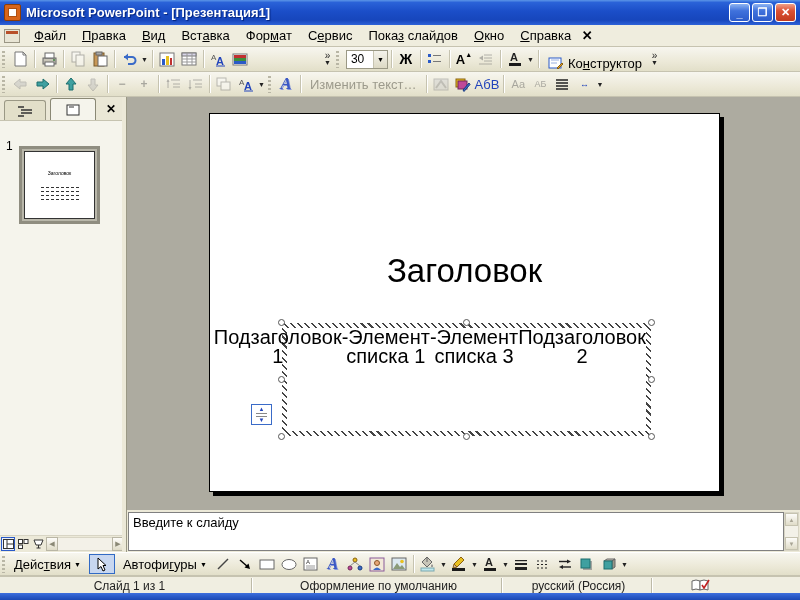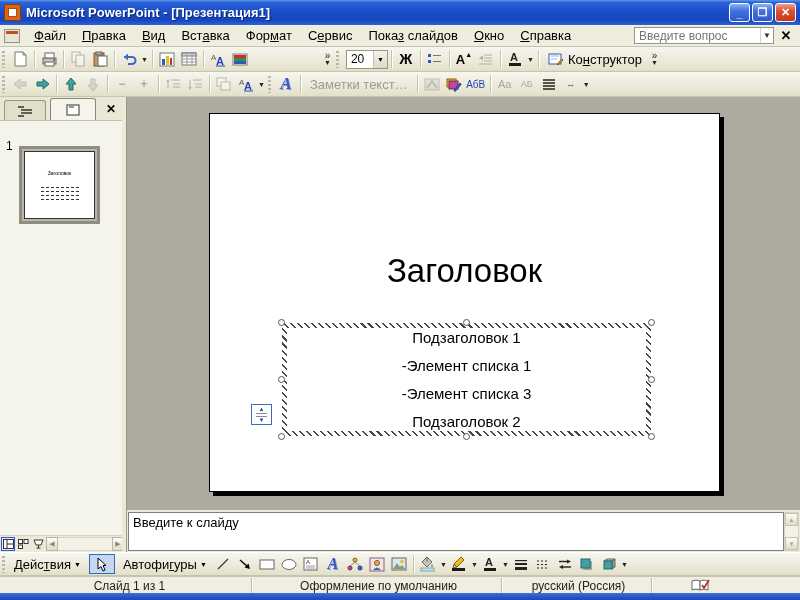--- a/index.html
+++ b/index.html
@@ -43,21 +43,21 @@
   .tbtn { min-width:22px; height:21px; display:flex; align-items:center; justify-content:center; position:relative; border:1px solid transparent; }
   .tbtn.dis { opacity:.45; filter:grayscale(.9); }
   .drop { width:9px; height:21px; display:flex; align-items:center; justify-content:center; font-size:7px; color:#222; }
   .combo { height:19px; background:#fff; border:1px solid #9A9885; display:flex; align-items:center; font-size:12px; }
   .combo .val { padding:0 4px; flex:1; }
   .combo .arrow { width:14px; height:17px; background:linear-gradient(180deg,#F4F3EC,#DDD9C4);
     border-left:1px solid #C6C3B0; font-size:7px; display:flex; align-items:center; justify-content:center; }
   .chev { display:flex; flex-direction:column; align-items:center; line-height:7px; font-size:10px; color:#222; padding:0 3px; }
   .chev span:last-child { font-size:7px; }
   .bold-zh { font-weight:bold; font-size:14px; }
-  .designer-btn { display:flex; align-items:center; gap:4px; padding:0 6px; height:27px; }
+  .designer-btn { display:flex; gap:4px; padding:7px 6px; height:21px; }
   .designer-btn .lbl { font-size:13px; }
   .txtlbl { font-size:13px; color:#9C9A8C; padding:0 6px; }
   .stack { display:flex; flex-direction:column; align-items:center; line-height:8px; }
   .stack .t { font-size:9px; font-weight:bold; }
   .stack .b { font-size:9px; color:#2244BB; }
 
   
   .main { position:absolute; left:0; top:97px; width:800px; height:455px; background:#ADABA0; }
 
   
@@ -84,21 +84,21 @@
   
   .splitter { position:absolute; left:122px; top:0; width:5px; height:455px; background:#ECE9D8; border-right:1px solid #9A9885; }
 
   
   .workspace { position:absolute; left:127px; top:0; width:673px; height:413px; background:#ADABA0; }
   .slide { position:absolute; left:82px; top:16px; width:511px; height:379px; background:#fff; border:1px solid #000; box-shadow:4px 4px 0 0 #000; }
   .slide-title { position:absolute; left:0; top:138px; width:100%; text-align:center; font-size:33px; color:#000; letter-spacing:0; }
   .textbox { position:absolute; left:72px; top:209px; width:369px; height:113px;
     background:repeating-linear-gradient(45deg,#444 0 1.5px,#fff 1.5px 5px); }
   .textbox .inner { position:absolute; left:5px; top:5px; right:5px; bottom:5px; background:#fff;
-    display:flex; flex-direction:column; justify-content:space-between; text-align:center; font-size:15px; line-height:19px; color:#000; }
+    display:flex; flex-direction:row; justify-content:flex-end; text-align:center; font-size:20px; line-height:19px; color:#000; }
   .handle { position:absolute; width:7px; height:7px; background:#fff; border:1px solid #555; border-radius:50%; }
   .autofit { position:absolute; left:41px; top:290px; width:21px; height:21px; background:#fff; border:1px solid #3A6BC8;
     display:flex; flex-direction:column; align-items:center; justify-content:center; line-height:4px; }
   .autofit .ln { width:11px; border-top:1px solid #888; margin:1px 0; }
   .autofit .ar { font-size:6px; color:#2244BB; line-height:5px; }
 
   
   .notespane { position:absolute; left:127px; top:413px; width:673px; height:42px; background:#ECE9D8; }
   .notesbox { position:absolute; left:1px; top:2px; width:656px; height:39px; background:#fff; border:1px solid #808080;
     font-size:13px; color:#000; padding:2px 4px; }
@@ -146,24 +146,20 @@
     <div class="app-icon"></div>
     <div class="menu-item"><u>Ф</u>айл</div>
     <div class="menu-item"><u>П</u>равка</div>
     <div class="menu-item"><u>В</u>ид</div>
     <div class="menu-item">Вст<u>а</u>вка</div>
     <div class="menu-item">Фор<u>м</u>ат</div>
     <div class="menu-item">С<u>е</u>рвис</div>
     <div class="menu-item">Пока<u>з</u> слайдов</div>
     <div class="menu-item"><u>О</u>кно</div>
     <div class="menu-item"><u>С</u>правка</div>
-    <div class="question-box">
-      <input placeholder="Введите вопрос" style="">
-      <div class="qb-drop">▼</div>
-    </div>
     <div class="mclose">✕</div>
   </div>
 
   <div class="toolbar tb1">
     <div class="grip"></div>
     <div class="tbtn">
       <svg width="15" height="16">
           <path d="M2 1h8l3 3v11H2z" fill="#fff" stroke="#777"></path>
           <path d="M10 1v3h3" fill="none" stroke="#777"></path>
         </svg>
@@ -231,21 +227,21 @@
           <rect x="2" y="8" width="12" height="3" fill="#2A5AC8"></rect>
         </svg>
     </div>
     <div style="width:70px"></div>
     <div class="chev">
         <span>»</span>
         <span>▼</span>
       </div>
     <div class="grip"></div>
     <div class="combo" style="width:42px; margin-left:3px">
-      <div class="val">20</div>
+      <div class="val">30</div>
       <div class="arrow">▼</div>
     </div>
     <div class="sep"></div>
     <div class="tbtn bold-zh">Ж</div>
     <div class="sep"></div>
     <div class="tbtn">
       <svg width="15" height="14">
           <rect x="1" y="2" width="3" height="3" fill="#2A5AC8"></rect>
           <rect x="1" y="8" width="3" height="3" fill="#2A5AC8"></rect>
           <path d="M6 3.5h8 M6 9.5h8" stroke="#777"></path>
@@ -341,37 +337,37 @@
           <text x="6" y="13" font-size="11" fill="#2244BB" font-weight="bold">A</text>
           <path d="M6 14h9" stroke="#2244BB"></path>
         </svg>
     </div>
     <div class="drop">▼</div>
     <div class="grip"></div>
     <div class="tbtn">
       <span style="font-family:'Liberation Serif',serif; font-style:italic; font-weight:bold; font-size:17px; color:#3B58C4; text-shadow:1px 1px 0 #8898D8">A</span>
     </div>
     <div class="sep"></div>
-    <div class="txtlbl">Заметки текст…</div>
+    <div class="txtlbl">Изменить текст…</div>
     <div class="sep"></div>
     <div class="tbtn dis">
       <svg width="16" height="13">
           <rect x="1" y="1" width="14" height="11" fill="#CCC" stroke="#888"></rect>
           <path d="M3 10 L8 3 L13 10" fill="none" stroke="#888" stroke-width="2"></path>
         </svg>
     </div>
     <div class="tbtn">
       <svg width="16" height="15">
           <rect x="1" y="2" width="9" height="8" fill="#E8C020" stroke="#8A6010"></rect>
           <rect x="3" y="4" width="9" height="8" fill="#C04898" stroke="#702858"></rect>
           <path d="M8 13 L14 6 L15 7.5 L9 14.5 z" fill="#3A6BC8" stroke="#1A3A80"></path>
         </svg>
     </div>
     <div class="tbtn">
-      <span style="font-size:10px; color:#2244BB">АбВ</span>
+      <span style="font-size:13px; color:#2244BB">АбВ</span>
     </div>
     <div class="sep"></div>
     <div class="tbtn dis">
       <span style="font-size:11px; color:#555">Аа</span>
     </div>
     <div class="tbtn dis">
       <span style="font-size:9px; color:#555">АБ</span>
     </div>
     <div class="tbtn">
       <svg width="14" height="12">

